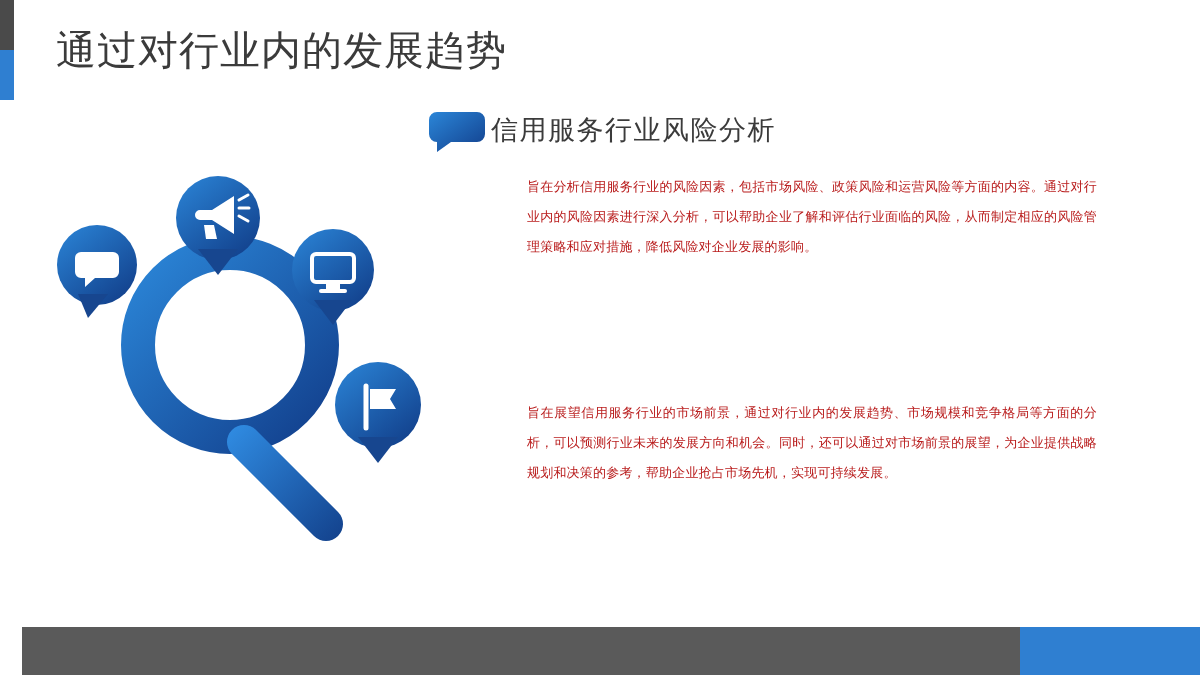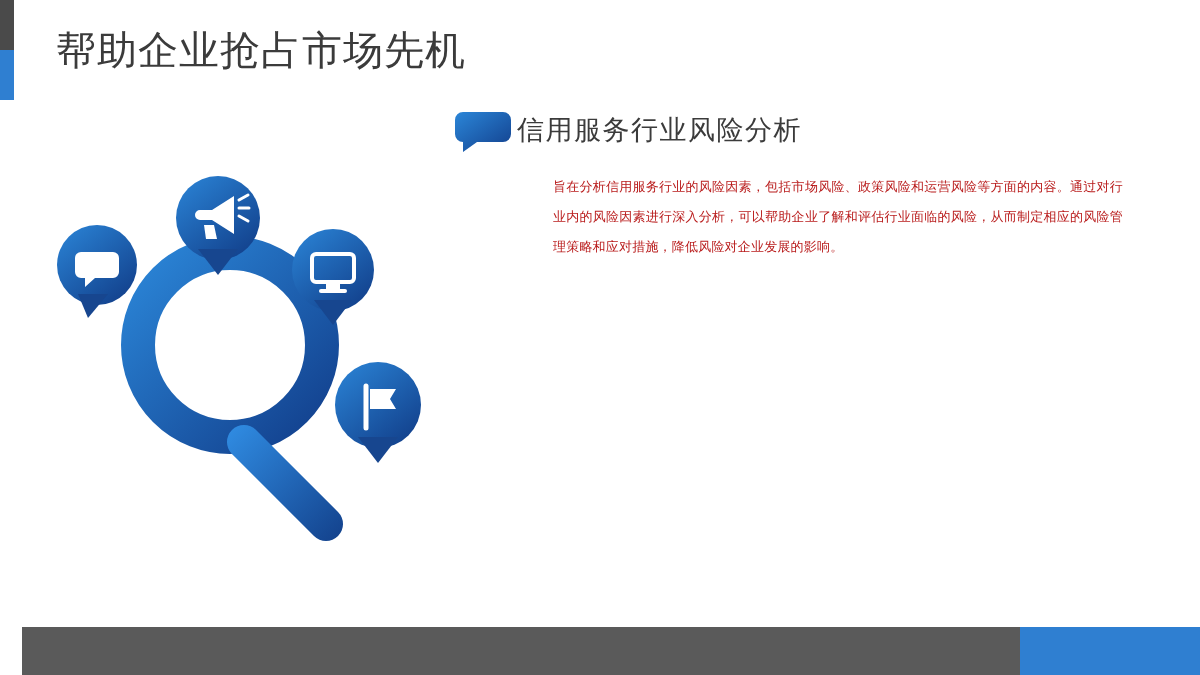--- a/index.html
+++ b/index.html
@@ -82,21 +82,21 @@
     position: absolute;
     left: 40px;
     top: 150px;
     width: 420px;
     height: 420px;
   }
 
   
   .content {
     position: absolute;
-    left: 455px;
+    left: 429px;
     top: 104px;
     width: 690px;
   }
   .block {
     position: relative;
   }
   .block.second {
     margin-top: 136px;
   }
   .block-head {
@@ -132,21 +132,21 @@
   }
 </style>
 </head>
 <body>
 
 <div class="slide">
 
   <div class="accent-bar-dark"></div>
   <div class="accent-bar-blue"></div>
 
-  <div class="slide-title">帮助企业抢占市场先机</div>
+  <div class="slide-title">通过对行业内的发展趋势</div>
 
   <div class="graphic">
     <svg width="420" height="420" viewBox="0 0 420 420" xmlns="http://www.w3.org/2000/svg">
       <defs>
         <linearGradient id="gradBlue" x1="0" y1="0" x2="1" y2="1">
           <stop offset="0%" stop-color="#2b86d8"></stop>
           <stop offset="100%" stop-color="#123f8c"></stop>
         </linearGradient>
         <linearGradient id="gradBlue2" x1="0" y1="0" x2="0" y2="1">
           <stop offset="0%" stop-color="#2f8ae0"></stop>
@@ -209,20 +209,21 @@
             </defs>
             <path d="M8 4 h40 a8 8 0 0 1 8 8 v14 a8 8 0 0 1 -8 8 h-26 l-14 10 v-10 h-0 a8 8 0 0 1 -8 -8 v-14 a8 8 0 0 1 8 -8 z" fill="url(#hg1)"></path>
           </svg>
         </div>
         <div class="head-title">信用服务行业风险分析</div>
       </div>
       <div class="block-body">旨在分析信用服务行业的风险因素，包括市场风险、政策风险和运营风险等方面的内容。通过对行业内的风险因素进行深入分析，可以帮助企业了解和评估行业面临的风险，从而制定相应的风险管理策略和应对措施，降低风险对企业发展的影响。</div>
     </div>
 
     <div class="block second">
+      <div class="block-body">旨在展望信用服务行业的市场前景，通过对行业内的发展趋势、市场规模和竞争格局等方面的分析，可以预测行业未来的发展方向和机会。同时，还可以通过对市场前景的展望，为企业提供战略规划和决策的参考，帮助企业抢占市场先机，实现可持续发展。</div>
     </div>
 
   </div>
 
   <div class="footer-dark"></div>
   <div class="footer-blue"></div>
   <div class="footer-white-notch"></div>
 
 </div>
 

